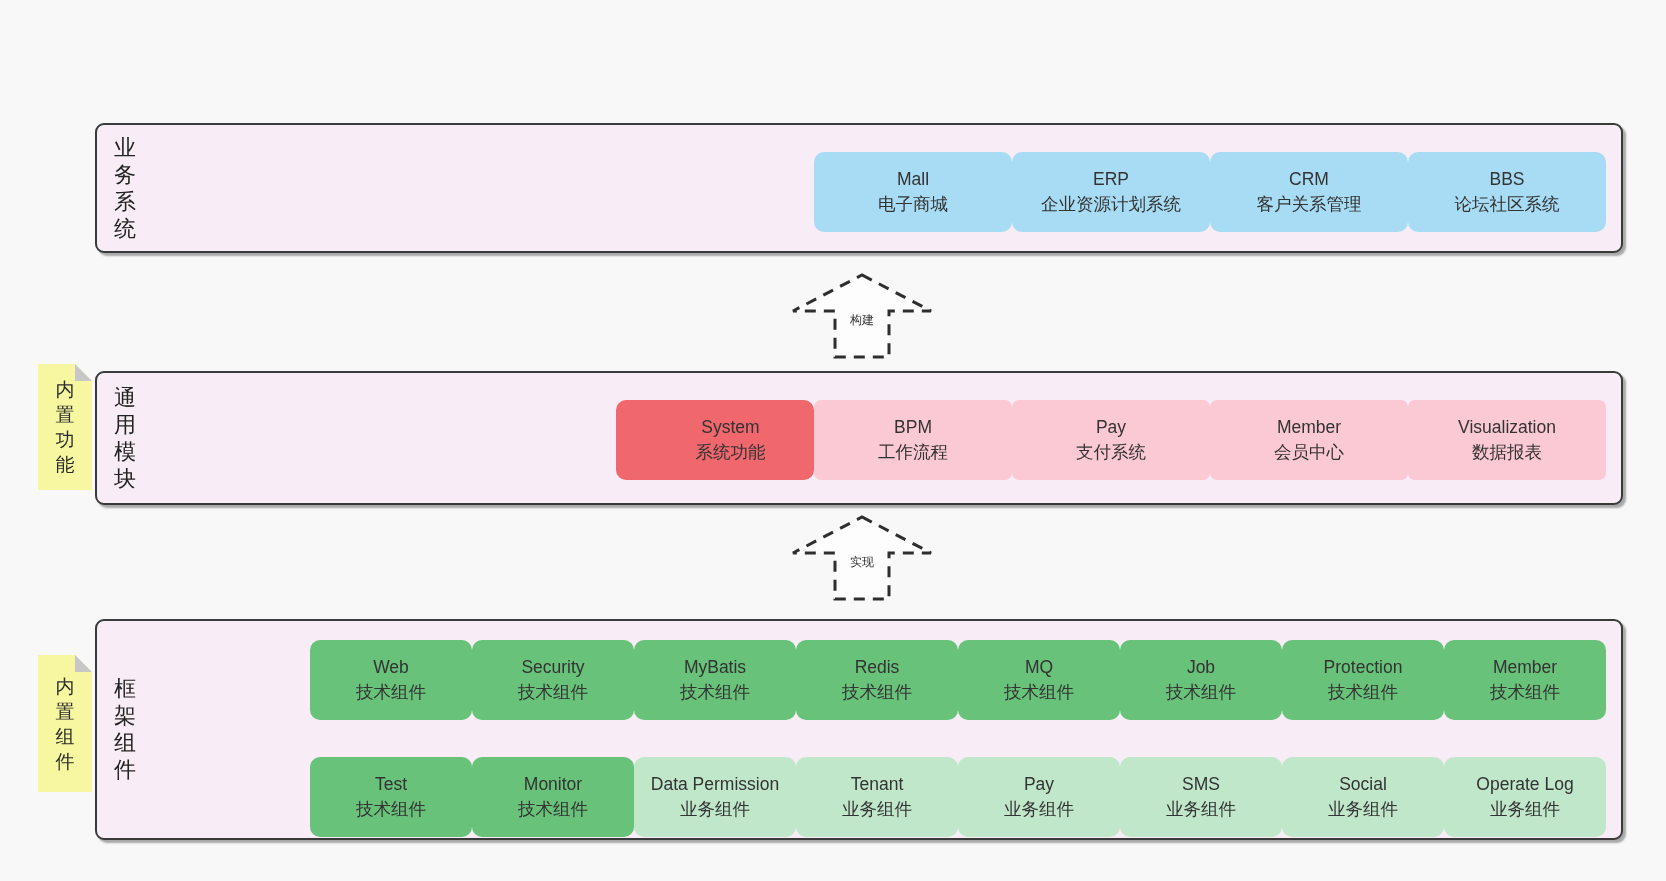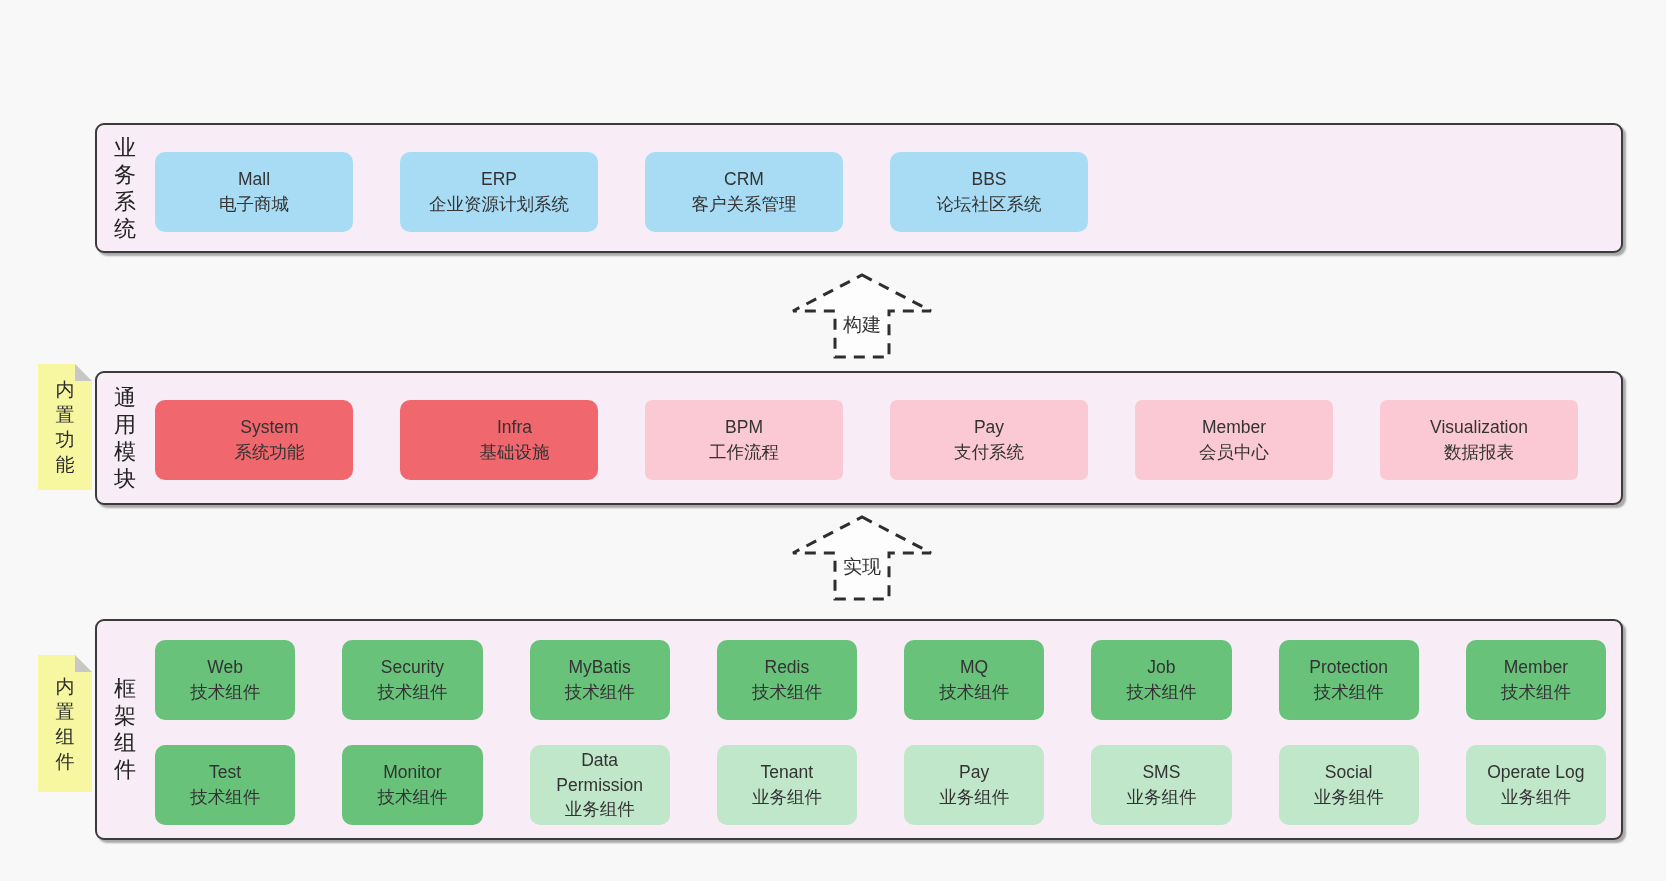--- a/index.html
+++ b/index.html
@@ -27,25 +27,25 @@
 
   .side-label{
     position:absolute;left:17px;top:0;bottom:0;
     display:flex;flex-direction:column;justify-content:center;align-items:center;
     gap:5px;font-size:22px;color:#222;line-height:1;
   }
   .side-label span{display:block;}
 
   .box-row{
     position:absolute;left:58px;right:15px;
-    display:flex;justify-content:flex-start;align-items:stretch;gap:47px;
+    display:flex;justify-content:flex-end;align-items:stretch;
   }
   .row-std{top:27px;height:80px;}
   .row-c1{top:19px;height:80px;}
-  .row-c2{top:124px;height:80px;}
+  .row-c2{top:136px;height:80px;}
 
   .box{
     border-radius:10px;
     display:flex;flex-direction:column;justify-content:center;align-items:center;
     text-align:center;
     font-size:17.5px;line-height:1.42;color:#333;
     padding:2px 6px;box-sizing:border-box;
   }
   .box-wide{width:198px;}
   .box-narrow{width:162px;}
@@ -73,21 +73,21 @@
   .sticky-components{top:655px;height:137px;}
 
   
   .arrow{position:absolute;width:144px;height:88px;z-index:0;}
   .arrow-build{left:790px;top:272px;}
   .arrow-impl{left:790px;top:514px;}
   .arrow svg{display:block;width:144px;height:88px;}
   .arrow-label{
     position:absolute;left:50%;top:40px;transform:translateX(-50%);
     background:#fdfdfd;padding:0 2px;
-    font-size:19px;color:#333;white-space:nowrap;
+    font-size:12px;color:#333;white-space:nowrap;
   }
 </style>
 </head>
 <body>
 
 <div class="layer layer-business">
   <div class="side-label">
       <span>业</span>
       <span>务</span>
       <span>系</span>
@@ -133,24 +133,20 @@
       <span>通</span>
       <span>用</span>
       <span>模</span>
       <span>块</span>
     </div>
   <div class="box-row row-std">
     <div class="box box-wide v-red">
       <div>System</div>
       <div>系统功能</div>
     </div>
-    <div class="box box-wide v-red">
-      <div>Infra</div>
-      <div>基础设施</div>
-    </div>
     <div class="box box-wide v-pink">
       <div>BPM</div>
       <div>工作流程</div>
     </div>
     <div class="box box-wide v-pink">
       <div>Pay</div>
       <div>支付系统</div>
     </div>
     <div class="box box-wide v-pink">
       <div>Member</div>

